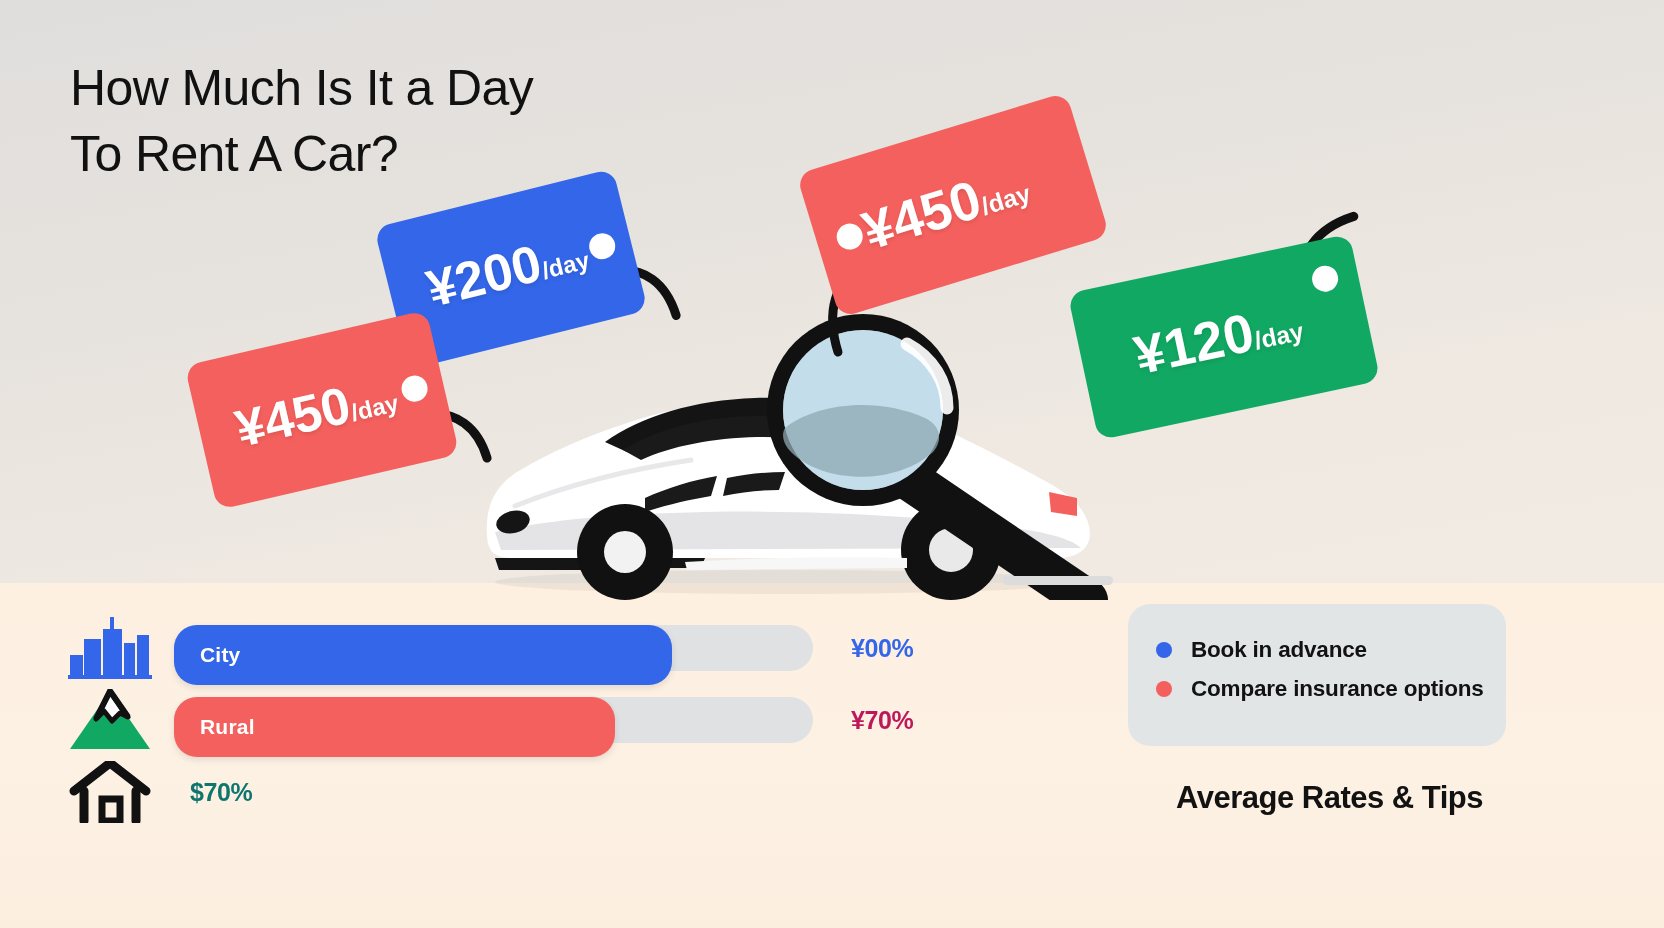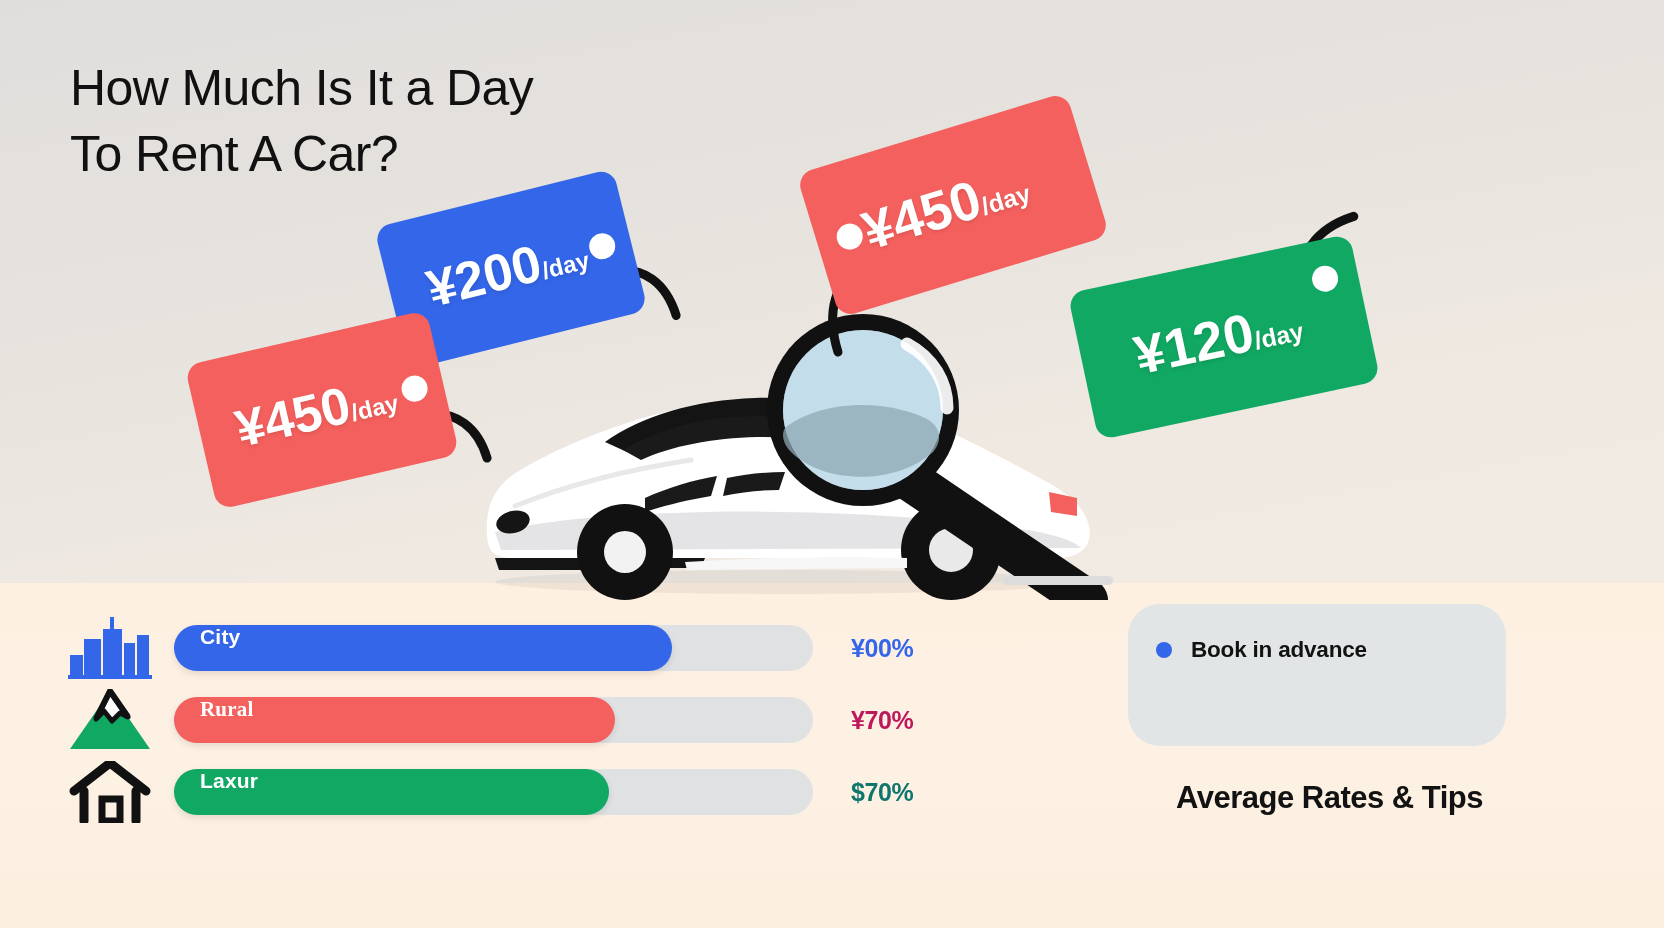--- a/index.html
+++ b/index.html
@@ -69,37 +69,37 @@
 
   
   .bars { position:absolute; left:68px; top:612px; width:870px; }
   .bar-row { position:relative; height:72px; display:flex; align-items:center; }
   .bar-icon { width:84px; height:62px; flex:0 0 84px; position:relative; }
   .track {
     position:relative; height:46px; border-radius:23px;
     background:#dfe1e3; flex:1 1 auto; margin-left:22px; overflow:visible;
   }
   .fill {
-    position:absolute; left:0; top:0; height:46px; border-radius:23px;
-    display:flex; 
+    position:absolute; left:0; top:0; height:60px; border-radius:23px;
+    display:flex; align-items:center;
     box-shadow:0 3px 7px rgba(0,0,0,.10);
   }
   .fill-label {
     color:#fff; font-size:21px; font-weight:bold; padding-left:26px;
     letter-spacing:.2px;
   }
   .bar-value {
     flex:0 0 125px; text-align:left; padding-left:38px;
     font-size:25px; font-weight:bold; letter-spacing:-.4px;
   }
 
   
   .legend {
     position:absolute; left:1128px; top:604px; width:378px; height:142px;
-    background:#e2e5e6; border-radius:32px; padding:26px 0 0 28px;
+    background:#e2e5e6; border-radius:22px; padding:26px 0 0 28px;
   }
   .legend-item {
     display:flex; align-items:center; height:39px;
   }
   .legend-dot {
     width:16px; height:16px; border-radius:50%; flex:0 0 16px; margin-right:19px;
   }
   .legend-text { font-size:22.5px; font-weight:bold; color:#121212; letter-spacing:-.2px; }
 
   .footer-title {
@@ -245,46 +245,45 @@
     <div class="bar-row">
       <div class="bar-icon">
         <svg width="84" height="62" viewBox="0 0 84 62">
           <path d="M42 2 L82 60 L2 60 Z" fill="#11a863"></path>
           <path d="M42 2 L60 28 L52 24 L44 32 L36 22 L28 30 Z" fill="#ffffff"></path>
           <path d="M42 2 L60 28 L52 24 L44 32 L36 22 L28 30 Z" fill="none" stroke="#111" stroke-width="5" stroke-linejoin="round"></path>
           <path d="M28 30 L42 2 L60 28" fill="none" stroke="#111" stroke-width="6" stroke-linejoin="round"></path>
         </svg>
       </div>
       <div class="track">
-        <div class="fill" style="width:69%; background:#f4605d;font-family:Liberation Serif, serif;">
+        <div class="fill" style="width:69%; background:#f4605d;">
           <span class="fill-label">Rural</span>
         </div>
       </div>
       <div class="bar-value" style="color:#be185d;">¥70%</div>
     </div>
 
     <div class="bar-row">
       <div class="bar-icon">
         <svg width="84" height="62" viewBox="0 0 84 62">
           <path d="M6 30 L42 2 L78 30" fill="none" stroke="#111" stroke-width="9" stroke-linecap="round" stroke-linejoin="round"></path>
           <path d="M16 30 L16 60 M68 30 L68 60" stroke="#111" stroke-width="9" stroke-linecap="round"></path>
           <rect x="34" y="38" width="18" height="22" fill="none" stroke="#111" stroke-width="7"></rect>
         </svg>
       </div>
-      <div class="track">
-        <div class="fill" style="width:68%; background:#11a863;">
-          <span class="fill-label">Laxur</span>
-        </div>
-      </div>
       <div class="bar-value" style="color:#0f766e;">$70%</div>
     </div>
   </div>
 
   <div class="legend">
     <div class="legend-item">
       <span class="legend-dot" style="background:#3366e8;"></span>
       <span class="legend-text">Book in advance</span>
     </div>
+    <div class="legend-item">
+      <span class="legend-dot" style="background:#f4605d;"></span>
+      <span class="legend-text">Compare insurance options</span>
+    </div>
   </div>
 
   <div class="footer-title">Average Rates &amp; Tips</div>
 
 </div>
 
 </body></html>

